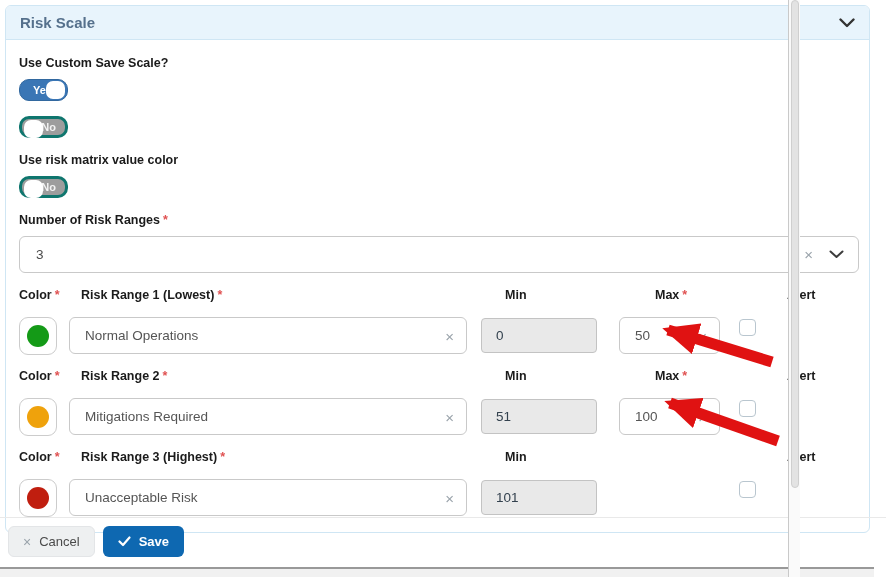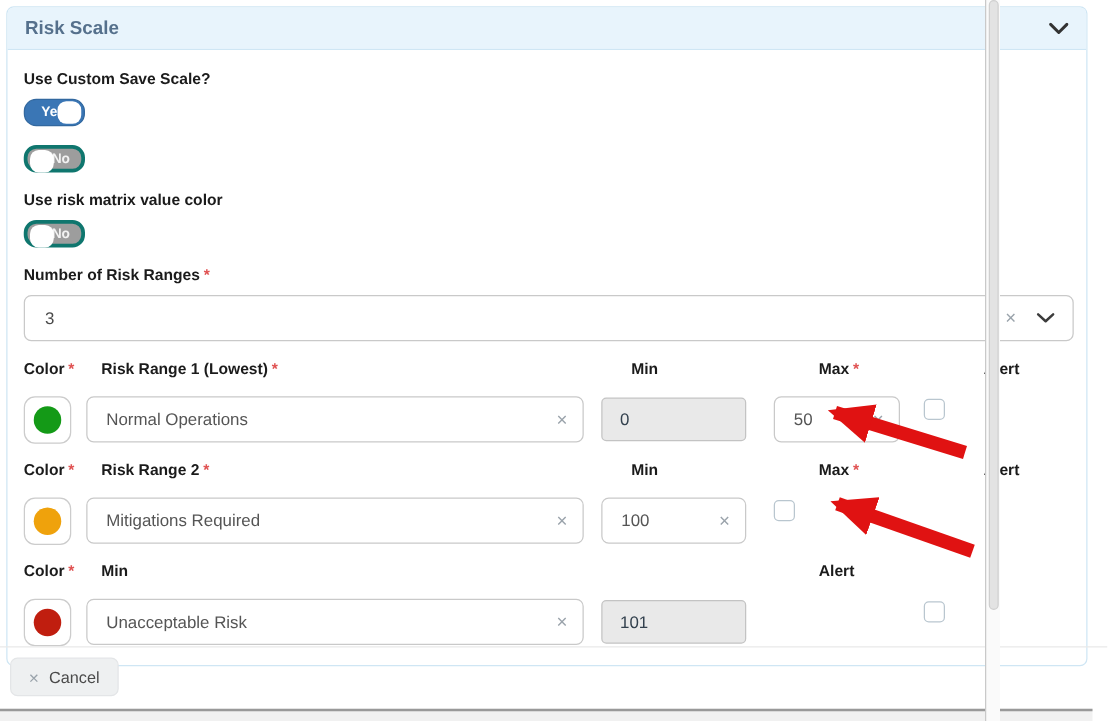--- a/index.html
+++ b/index.html
@@ -182,29 +182,33 @@
         <div class="field-label">Alert</div>
       </div>
       <div class="rr-row">
         <button class="swatch-btn">
           <span class="swatch-dot" style="background: rgb(239, 162, 12);"></span>
         </button>
         <div class="text-input">
           <input type="text" value="Mitigations Required" style="">
           <span class="clear-x">×</span>
         </div>
+        <div class="min-input">
+          <input type="text" readonly="" value="51" style="">
+        </div>
         <div class="text-input">
           <input type="text" value="100" style="">
           <span class="clear-x">×</span>
         </div>
         <input type="checkbox" class="alert-checkbox" style="">
       </div>
 
       <div class="rr-labels">
         <div class="field-label"><span>Color</span><span class="req">*</span></div>
+        <div class="field-label"><span>Risk Range 3 (Highest)</span><span class="req">*</span></div>
         <div class="field-label">Min</div>
         <div class="field-label"></div>
         <div class="field-label">Alert</div>
       </div>
       <div class="rr-row" style="margin-bottom:0;">
         <button class="swatch-btn">
           <span class="swatch-dot" style="background: rgb(192, 30, 15);"></span>
         </button>
         <div class="text-input">
           <input type="text" value="Unacceptable Risk" style="">
@@ -219,20 +223,26 @@
 
     </div>
   </div>
 
   <div class="footer-divider"></div>
 
   <div class="footer">
     <button class="btn btn-cancel">
       <span class="x">×</span>
       <span>Cancel</span>
+    </button>
+    <button class="btn btn-save">
+      <svg width="13" height="11" viewBox="0 0 13 11">
+        <path d="M1.5 5.5 L5 9 L11.5 1.5" fill="none" stroke="#fff" stroke-width="2.2" stroke-linecap="round" stroke-linejoin="round"></path>
+      </svg>
+      <span>Save</span>
     </button>
   </div>
 
   <div class="bottom-bar"></div>
 
   <div class="scrollbar">
     <div class="scroll-thumb"></div>
   </div>
 
   <svg class="arrows" viewBox="0 0 886 577">

